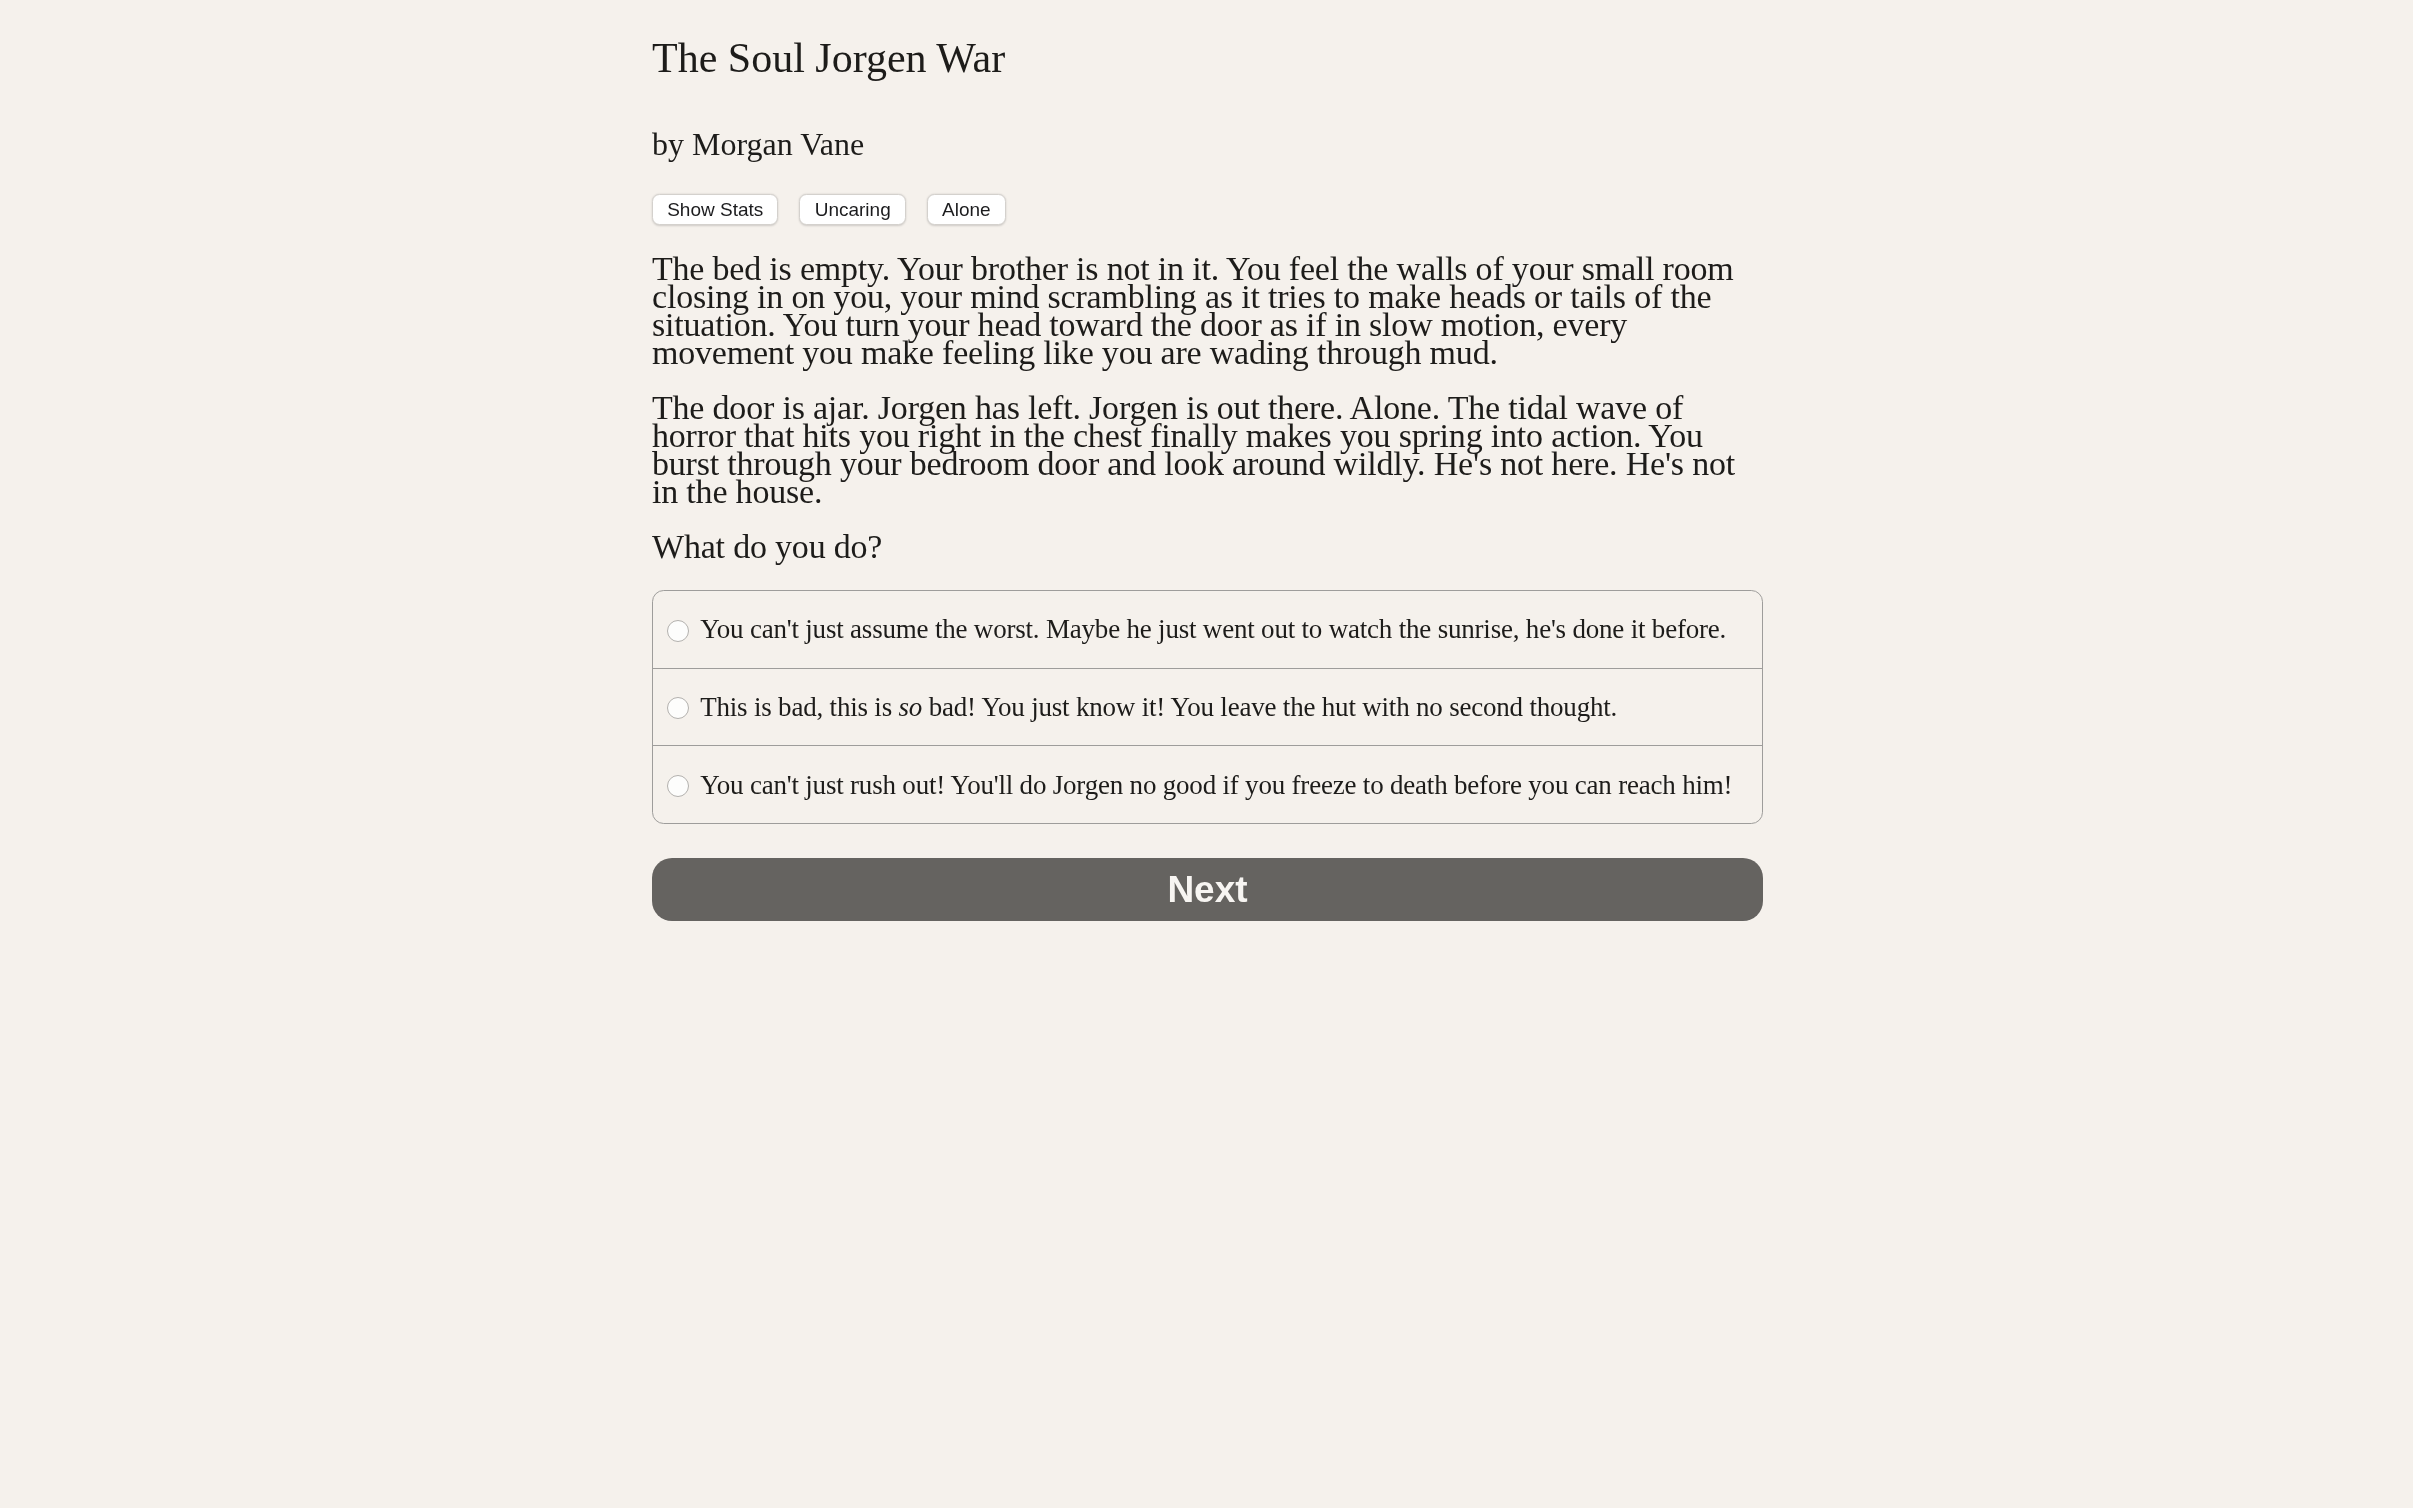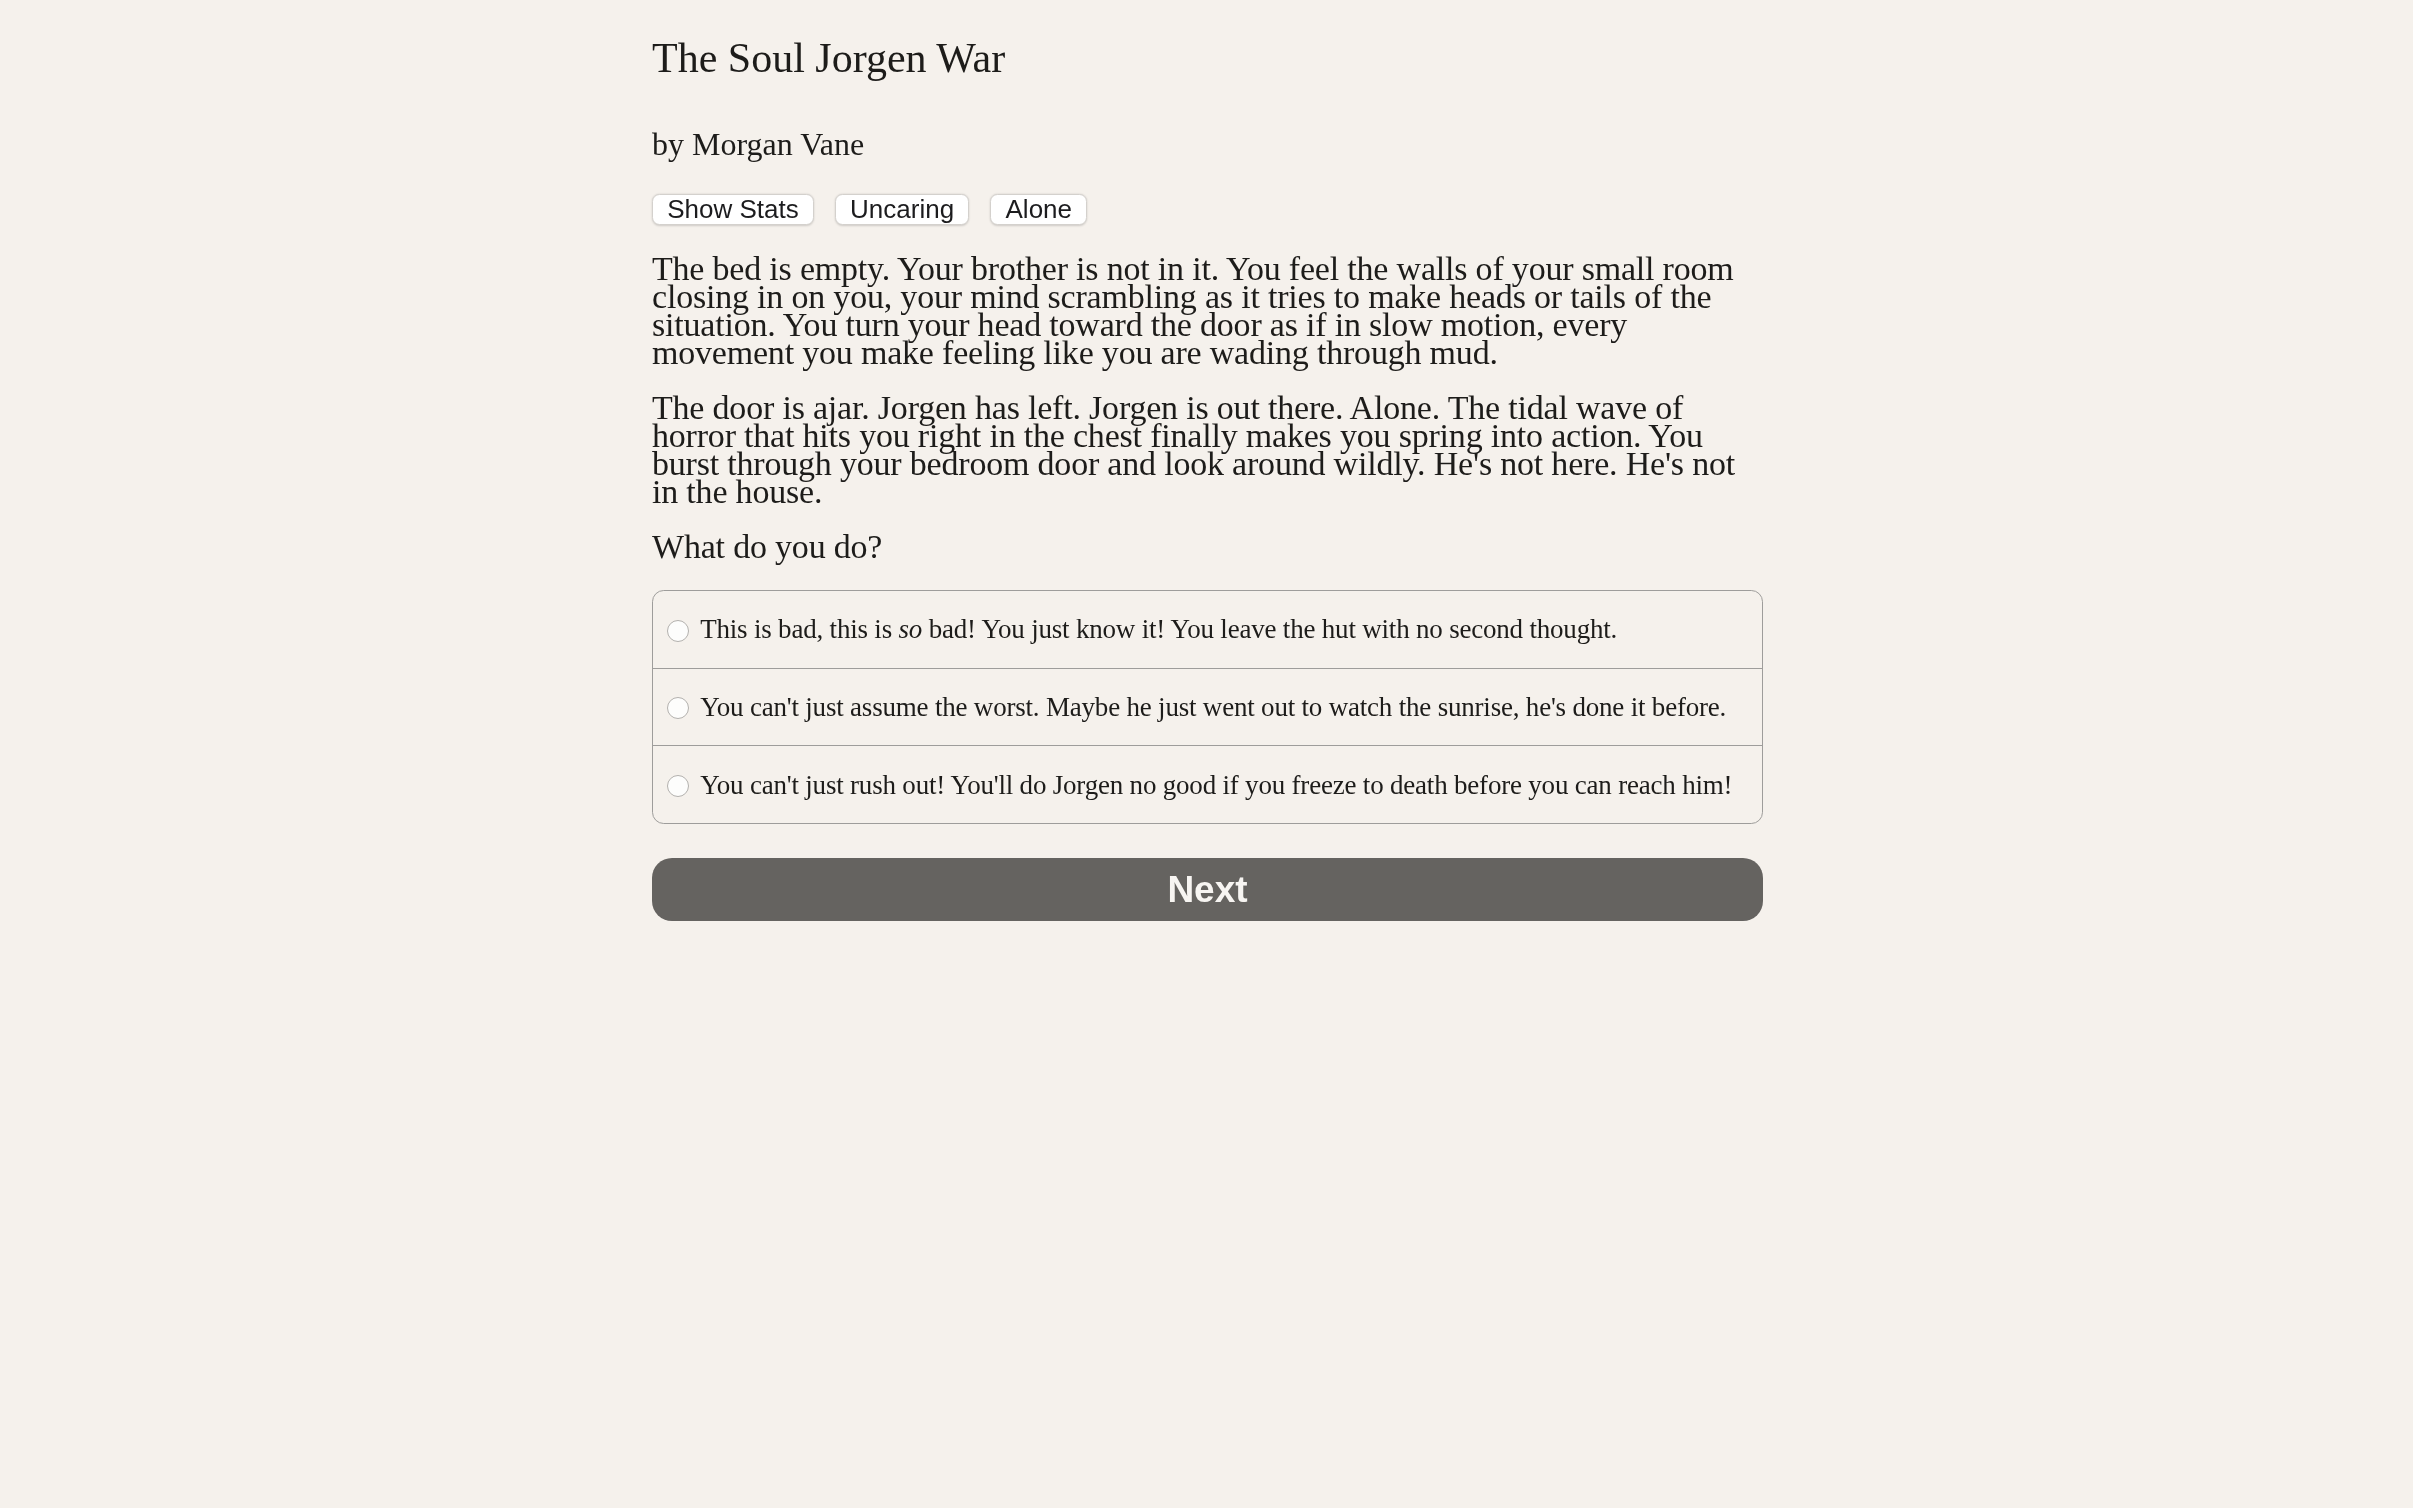--- a/index.html
+++ b/index.html
@@ -29,21 +29,21 @@
     line-height: 39px;
     font-weight: 400;
   }
   .toolbar {
     margin: 30px 0 0;
     display: flex;
     gap: 21px;
   }
   .btn {
     font-family: "Liberation Sans", sans-serif;
-    font-size: 26px;
+    font-size: 19px;
     line-height: 21px;
     color: #1c1c1e;
     background: #ffffff;
     border: 1.3px solid #d4d1cd;
     border-radius: 7.5px;
     padding: 4.2px 14.2px;
     box-shadow: 0 0.8px 2.1px rgba(0,0,0,0.16);
     cursor: pointer;
   }
   .story {
@@ -127,25 +127,25 @@
   <div class="story">
     <p>The bed is empty. Your brother is not in it. You feel the walls of your small room closing in on you, your mind scrambling as it tries to make heads or tails of the situation. You turn your head toward the door as if in slow motion, every movement you make feeling like you are wading through mud.</p>
     <p>The door is ajar. Jorgen has left. Jorgen is out there. Alone. The tidal wave of horror that hits you right in the chest finally makes you spring into action. You burst through your bedroom door and look around wildly. He's not here. He's not in the house.</p>
     <p class="prompt">What do you do?</p>
   </div>
 
   <div class="choices">
 
 
     <label class="choice">
-      <span class="radio"></span><span>This is bad, this is </span><span class="em">so</span><span> bad! You just know it! You leave the hut with no second thought.</span>
+      <span class="radio"></span><span>You can't just assume the worst. Maybe he just went out to watch the sunrise, he's done it before.</span><span class="em"></span><span></span>
     </label>
 
     <label class="choice">
-      <span class="radio"></span><span>You can't just assume the worst. Maybe he just went out to watch the sunrise, he's done it before.</span><span class="em"></span><span></span>
+      <span class="radio"></span><span>This is bad, this is </span><span class="em">so</span><span> bad! You just know it! You leave the hut with no second thought.</span>
     </label>
 
     <label class="choice">
       <span class="radio"></span><span>You can't just rush out! You'll do Jorgen no good if you freeze to death before you can reach him!</span><span class="em"></span><span></span>
     </label>
 
   </div>
 
   <button class="next-btn">Next</button>
 

